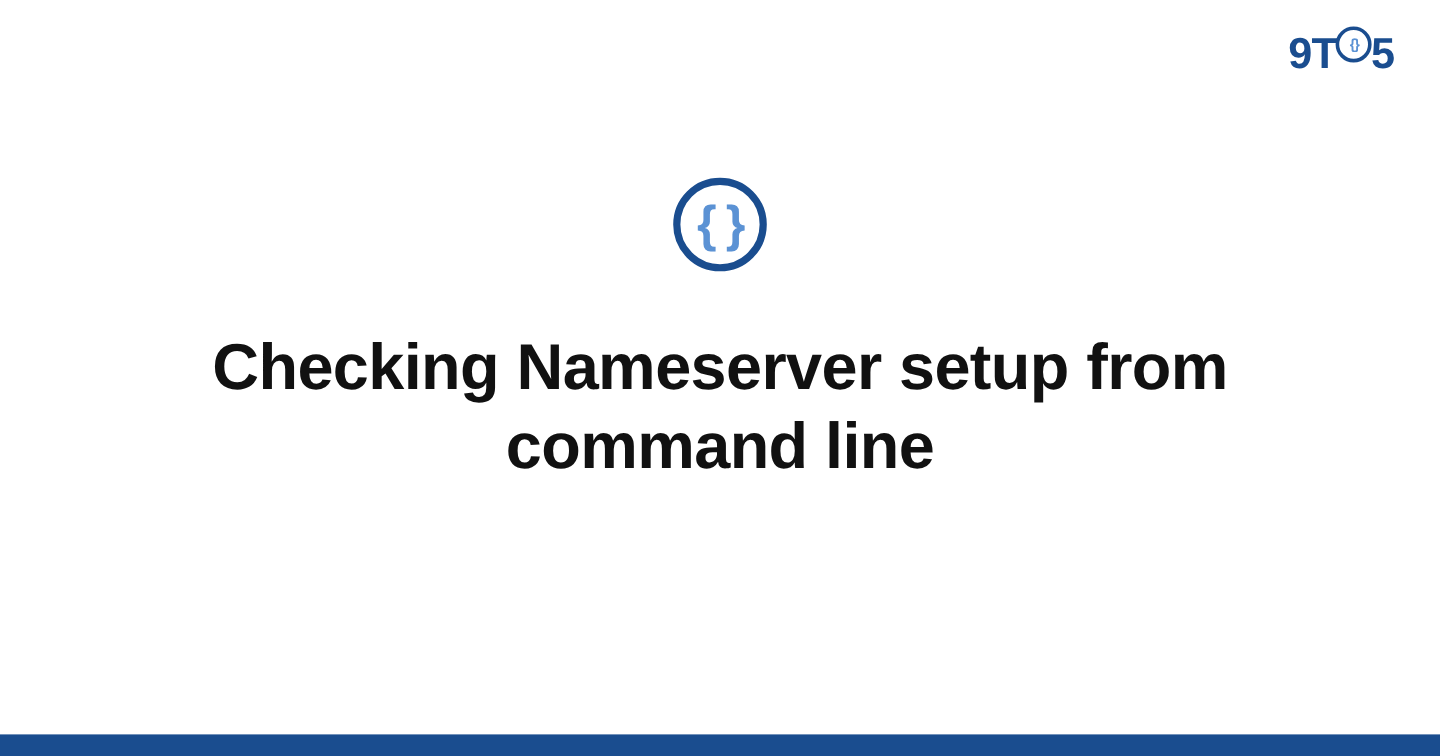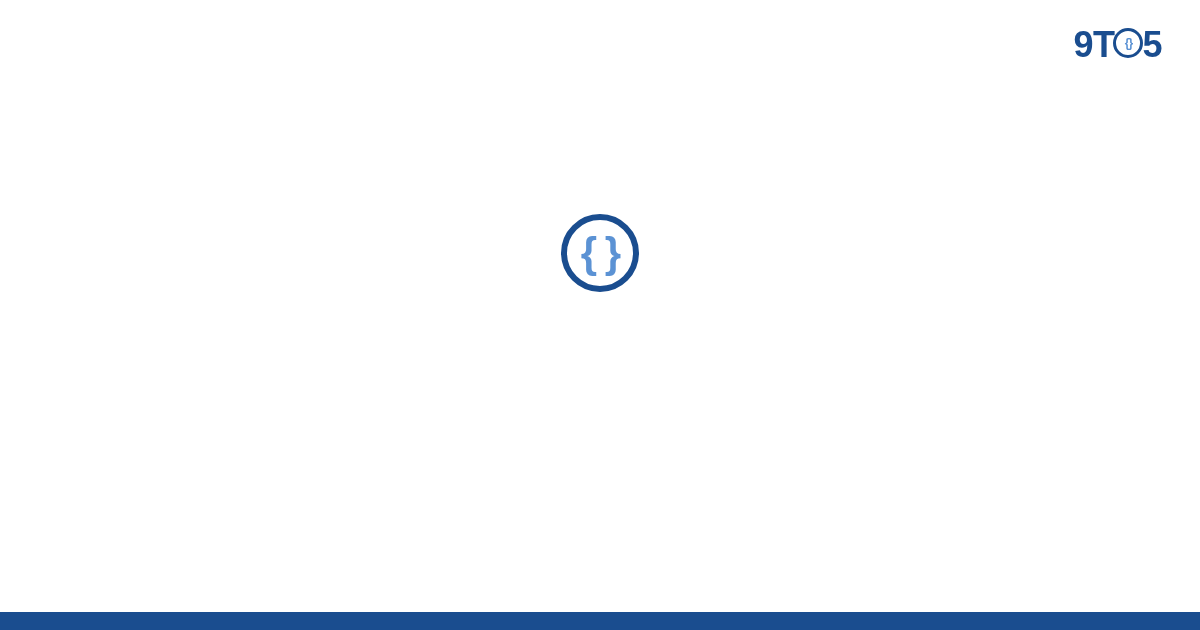--- a/index.html
+++ b/index.html
@@ -13,21 +13,20 @@
       background: #ffffff;
       font-family: -apple-system, BlinkMacSystemFont, "Segoe UI", Helvetica, Arial, sans-serif;
       position: relative;
       overflow: hidden;
     }
     .logo-wrap {
       position: absolute;
       top: 24px;
       right: 38px;
       display: flex;
-      align-items: center;
       font-size: 36px;
       font-weight: 500;
       letter-spacing: -0.5px;
     }
     .logo-9t {
       color: #1a4d8f;
       font-weight: 600;
     }
     .logo-o-ring {
       display: inline-flex;
@@ -108,15 +107,16 @@
   <span class="logo-o-ring">
     <span class="logo-o-inner">{}</span>
   </span>
   <span class="logo-5">5</span>
 </div>
 
 <div class="center">
   <div class="icon-circle">
     <span class="braces">{ }</span>
   </div>
+  <h1 class="title">Checking Nameserver setup from command line</h1>
 </div>
 
 <div class="bottom-bar"></div>
 
 </body></html>

